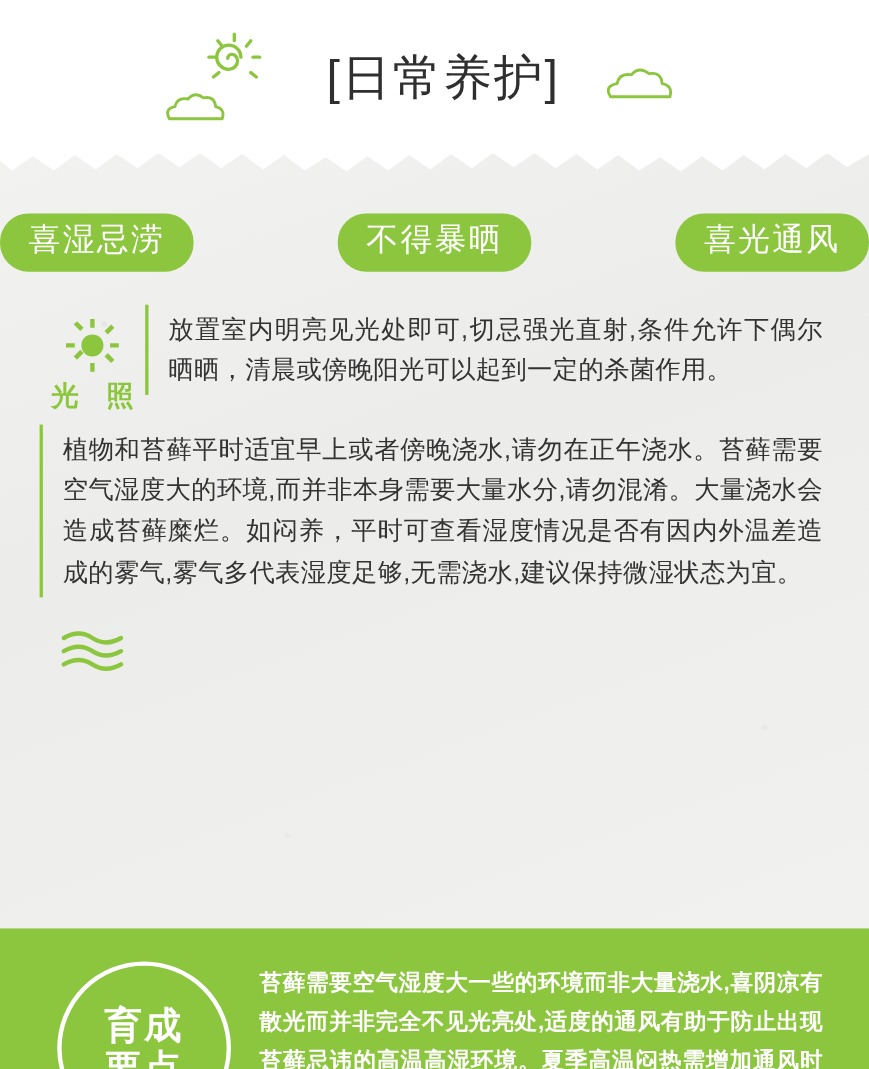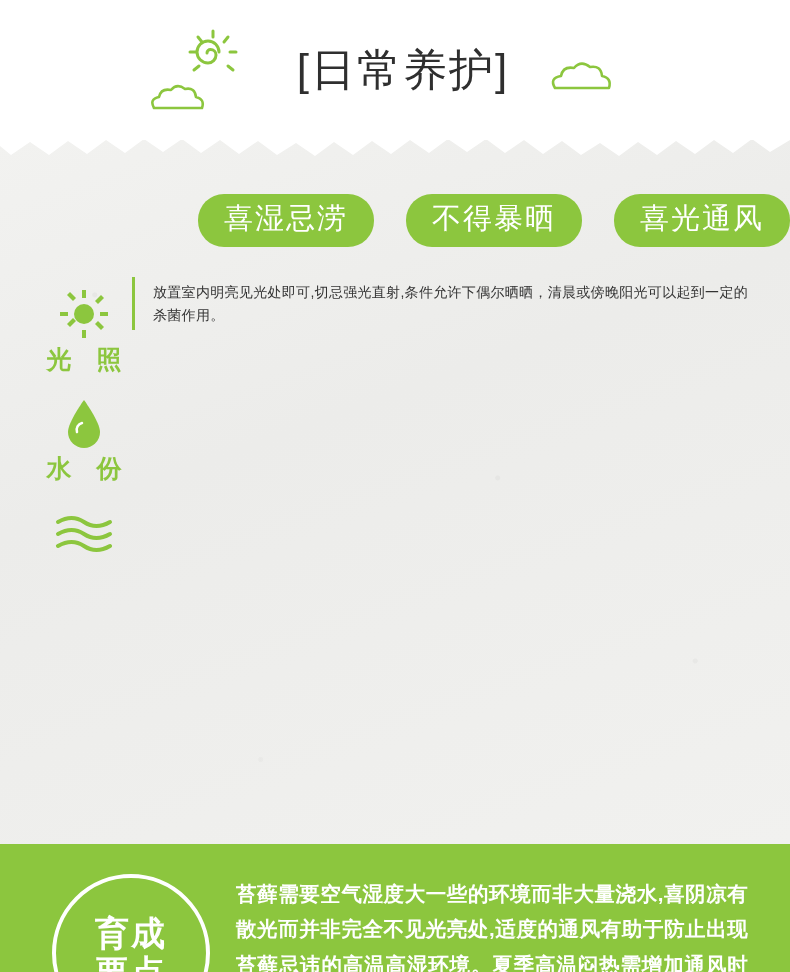--- a/index.html
+++ b/index.html
@@ -83,21 +83,21 @@
       radial-gradient(circle at 88% 74%, rgba(0,0,0,0.03) 0 2px, transparent 3px),
       radial-gradient(circle at 33% 88%, rgba(0,0,0,0.025) 0 2px, transparent 3px),
       linear-gradient(160deg, #f2f2f0 0%, #ececea 40%, #f1f1ef 100%);
     padding: 38px 0 26px 0;
     min-height: 640px;
   }
 
   
   .tags {
     display: flex;
-    justify-content: flex-end;
+    justify-content: space-between;
     gap: 32px;
     padding: 16px 0 26px 0;
   }
   .tag {
     background: #8cc63e;
     color: #ffffff;
     font-size: 29px;
     letter-spacing: 2px;
     padding: 9px 26px 12px 26px;
     border-radius: 26px;
@@ -133,21 +133,21 @@
     letter-spacing: 5px;
     margin-top: 2px;
     font-weight: bold;
     padding-left: 5px;
   }
   .sec-text {
     flex: 1;
     border-left: 3px solid #8cc63e;
     padding: 4px 6px 4px 18px;
     color: #333333;
-    font-size: 14px;
+    font-size: 23px;
     line-height: 1.62;
     letter-spacing: 0.3px;
     text-align: justify;
   }
 
   
   .footer {
     position: relative;
     background: #8cc63e;
     padding: 26px 24px 26px 24px;
@@ -251,29 +251,21 @@
                 <path d="M13,40 l-3,-3 l6,-6 l3,3 z"></path>
               </g>
             </svg>
           </div>
           <div class="sec-label">光 照</div>
         </div>
         <div class="sec-text">放置室内明亮见光处即可,切忌强光直射,条件允许下偶尔晒晒，清晨或傍晚阳光可以起到一定的杀菌作用。</div>
       </div>
 
       <div class="section">
-        <div class="sec-icon-col">
-          <div class="sec-glyph">
-            <svg width="40" height="54" viewBox="0 0 40 54">
-              <path d="M20,4 C20,4 4,26 4,36 a16,16 0 0 0 32,0 C36,26 20,4 20,4 z" fill="#8cc63e"></path>
-              <path d="M13,36 a7,7 0 0 1 5,-9" fill="none" stroke="#ffffff" stroke-width="2.5" stroke-linecap="round"></path>
-            </svg>
-          </div>
-          <div class="sec-label">水 份</div>
-        </div>
+        <div class="sec-text">植物和苔藓平时适宜早上或者傍晚浇水,请勿在正午浇水。苔藓需要空气湿度大的环境,而并非本身需要大量水分,请勿混淆。大量浇水会造成苔藓糜烂。如闷养，平时可查看湿度情况是否有因内外温差造成的雾气,雾气多代表湿度足够,无需浇水,建议保持微湿状态为宜。</div>
       </div>
 
       <div class="section">
         <div class="sec-icon-col">
           <div class="sec-glyph">
             <svg width="64" height="44" viewBox="0 0 64 44">
               <g fill="none" stroke="#8cc63e" stroke-width="4" stroke-linecap="round">
                 <path d="M6,12 q14,-8 26,0 q12,8 26,0"></path>
                 <path d="M6,24 q14,-8 26,0 q12,8 26,0"></path>
                 <path d="M6,36 q14,-8 26,0 q12,8 26,0"></path>

